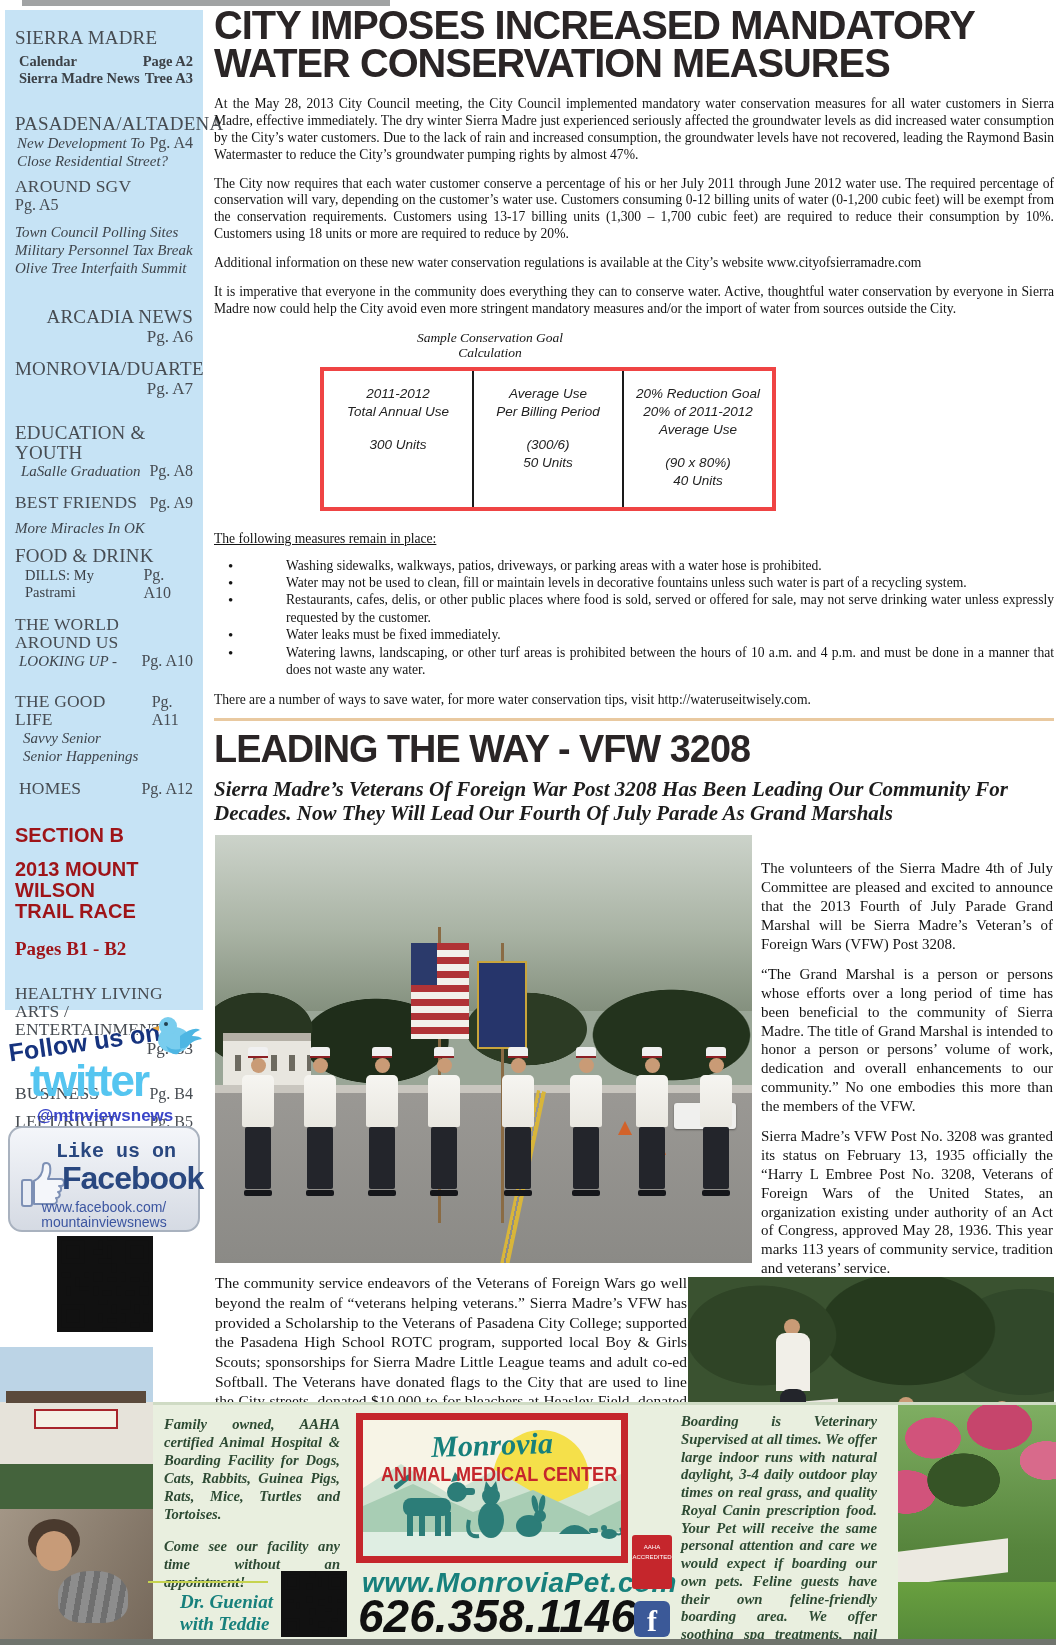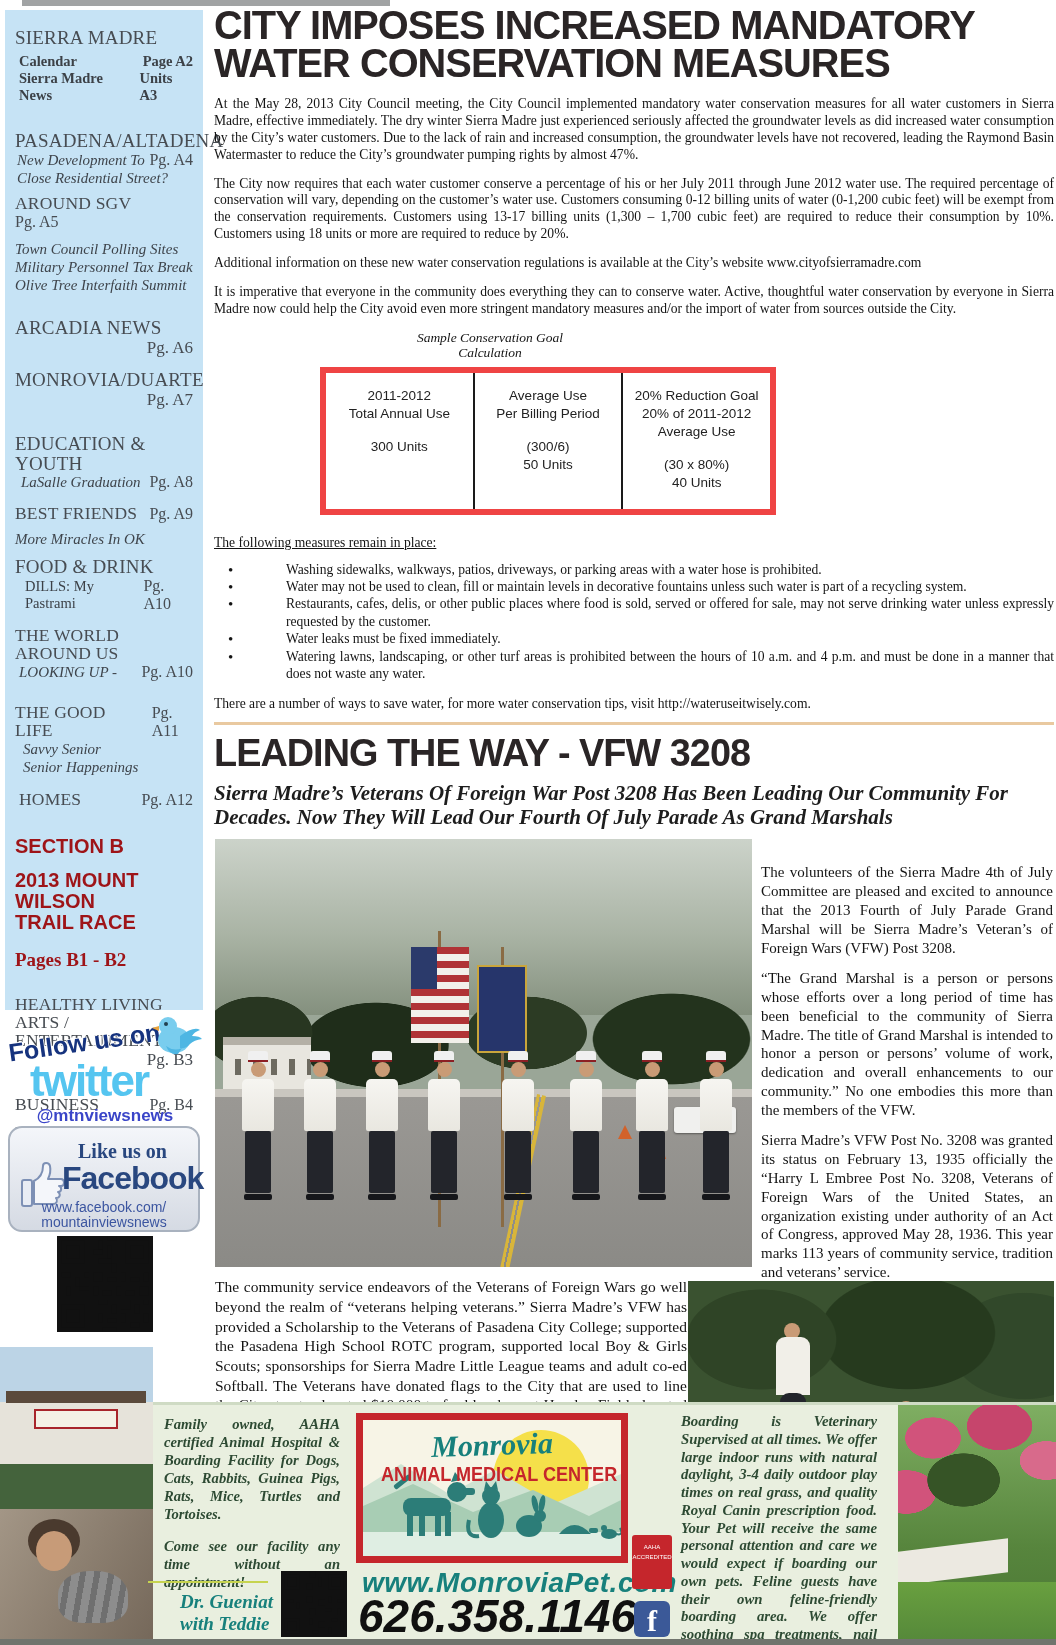--- a/index.html
+++ b/index.html
@@ -27,37 +27,37 @@
   .tw-follow{position:absolute;left:4px;top:16px;transform:rotate(-8deg);
              font-family:"Liberation Sans",sans-serif;font-weight:800;font-size:25px;color:#16337e;
              text-shadow:1px 1px 0 #fff,-1px -1px 0 #fff;}
   .tw-bird{position:absolute;left:142px;top:0;}
   .tw-logo{position:absolute;left:26px;top:44px;font-family:"Liberation Sans",sans-serif;
            font-weight:800;font-size:44px;color:#55c5f0;letter-spacing:-2px;}
   .tw-handle{position:absolute;left:0;top:94px;width:100%;text-align:center;
              font-family:"Liberation Sans",sans-serif;font-weight:bold;font-size:17px;color:#3a45c8;}
   .fbbox{position:absolute;left:8px;top:1126px;width:192px;height:106px;border-radius:14px;
          background:linear-gradient(#f4f6fa,#d5dae3);border:2px solid #a9b2bf;box-sizing:border-box;}
-  .fb-like{position:absolute;left:68px;top:12px;font-family:Liberation Serif, serif;
+  .fb-like{position:absolute;left:46px;top:12px;font-family:Liberation Mono, monospace;
            font-weight:bold;font-size:20px;color:#29477f;}
   .fb-word{position:absolute;left:52px;top:32px;font-family:"Liberation Sans",sans-serif;
            font-weight:bold;font-size:32px;color:#29477f;letter-spacing:-1px;}
   .fb-url{position:absolute;left:0;top:72px;width:100%;text-align:center;
           font-family:"Liberation Sans",sans-serif;font-size:14px;color:#3b55a0;line-height:1.1;}
   .qr-side{position:absolute;left:57px;top:1236px;width:96px;height:96px;}
 
   
   .main{position:absolute;left:214px;top:4px;width:840px;}
   .h1{font-family:"Liberation Sans",sans-serif;font-weight:800;font-size:41px;line-height:.93;
       letter-spacing:-1px;color:#2a2526;transform:scaleX(.97);transform-origin:left;margin:2px 0 14px;}
   .a1p{margin:0 0 12px;font-size:13.6px;line-height:1.24;text-align:justify;}
   .tblwrap{margin:4px 0 20px 106px;width:456px;}
   .tbl-title{width:456px;transform:translateX(-58px);text-align:center;font-style:italic;
              font-size:13.5px;line-height:1.15;margin-bottom:6px;}
-  .tbl{display:flex;border:6px solid #ef4444;}
+  .tbl{display:flex;border:4px solid #ef4444;font-style:italic;}
   .cell{flex:1;border-left:2px solid #1a1a1a;padding:14px 6px 16px;text-align:center;
         font-family:"Liberation Sans",sans-serif;font-size:13.5px;line-height:1.35;color:#222;}
   .cell:first-child{border-left:none;}
   .cgap{height:15px;}
   .measures{margin:18px 0 10px;font-size:13.6px;text-decoration:underline;}
   .blist{margin:0;padding:0;list-style:none;}
   .blist li{position:relative;padding-left:72px;font-size:13.6px;line-height:1.28;text-align:justify;}
   .blist li::before{content:"\2022";position:absolute;left:14px;font-size:15px;}
   .closing{margin:14px 0 10px;font-size:13.6px;}
   .divider{border-top:3px solid #e9c9a0;margin:4px 0 8px;}
@@ -184,39 +184,39 @@
   <div class="edge-top"></div>
 
   <div class="sidebar">
     <div class="sb-h">SIERRA MADRE</div>
     <div class="sb-row" style="margin-top:5px;padding-left:4px;">
       <span class="sb-bold">Calendar</span>
       <span class="sb-bold">Page A2</span>
     </div>
     <div class="sb-row" style="padding-left:4px;">
       <span class="sb-bold">Sierra Madre News</span>
-      <span class="sb-bold">Units A3</span>
+      <span class="sb-bold">Tree A3</span>
     </div>
 
     <div class="sb-h" style="margin-top:27px;">PASADENA/ALTADENA</div>
     <div class="sb-row" style="padding-left:2px;">
       <span class="sb-i">New Development To</span>
       <span class="sb-pg">Pg. A4</span>
     </div>
     <div class="sb-i" style="padding-left:2px;">Close Residential Street?</div>
 
     <div class="sb-row" style="margin-top:7px;flex-direction:column;">
       <span class="sb-h small">AROUND SGV</span>
       <span class="sb-pg">Pg. A5</span>
     </div>
     <div class="sb-i" style="margin-top:9px;">Town Council Polling Sites</div>
     <div class="sb-i">Military Personnel Tax Break</div>
     <div class="sb-i">Olive Tree Interfaith Summit</div>
 
-    <div class="sb-h" style="margin-top:23px;">ARCADIA NEWS</div>
+    <div class="sb-h" style="margin-top:29px;text-align:right;">ARCADIA NEWS</div>
     <div class="sb-pg-r">Pg. A6</div>
 
     <div class="sb-h" style="margin-top:12px;">MONROVIA/DUARTE</div>
     <div class="sb-pg-r">Pg. A7</div>
 
     <div class="sb-h" style="margin-top:24px;">EDUCATION &amp; YOUTH</div>
     <div class="sb-row" style="padding-left:6px;">
       <span class="sb-i">LaSalle Graduation</span>
       <span class="sb-pg">Pg. A8</span>
     </div>
@@ -376,21 +376,21 @@
           <div>Per Billing Period</div>
           <div class="cgap"></div>
           <div>(300/6)</div>
           <div>50 Units</div>
         </div>
         <div class="cell">
           <div>20% Reduction Goal</div>
           <div>20% of 2011-2012</div>
           <div>Average Use</div>
           <div class="cgap"></div>
-          <div>(30 x 80%)</div>
+          <div>(90 x 80%)</div>
           <div>40 Units</div>
         </div>
       </div>
     </div>
 
     <div class="measures">The following measures remain in place:</div>
     <ul class="blist">
       <li>Washing sidewalks, walkways, patios, driveways, or parking areas with a water hose is prohibited.</li>
       <li>Water may not be used to clean, fill or maintain levels in decorative fountains unless such water is part of a recycling system.</li>
       <li>Restaurants, cafes, delis, or other public places where food is sold, served or offered for sale, may not serve drinking water unless expressly requested by the customer.</li>

